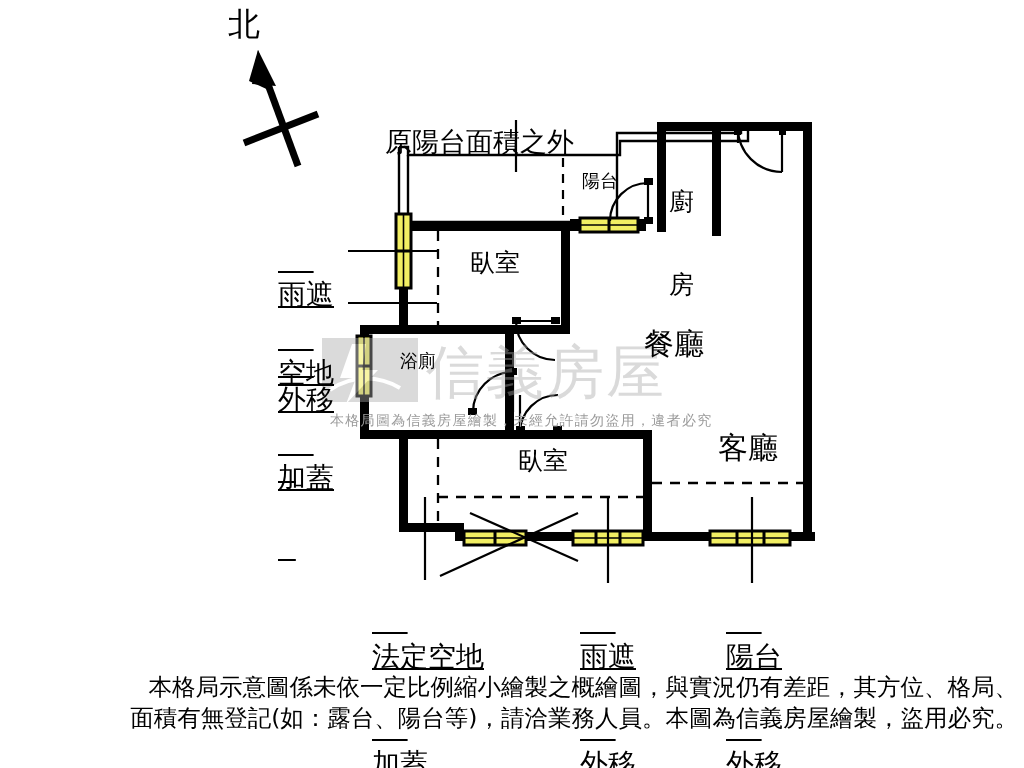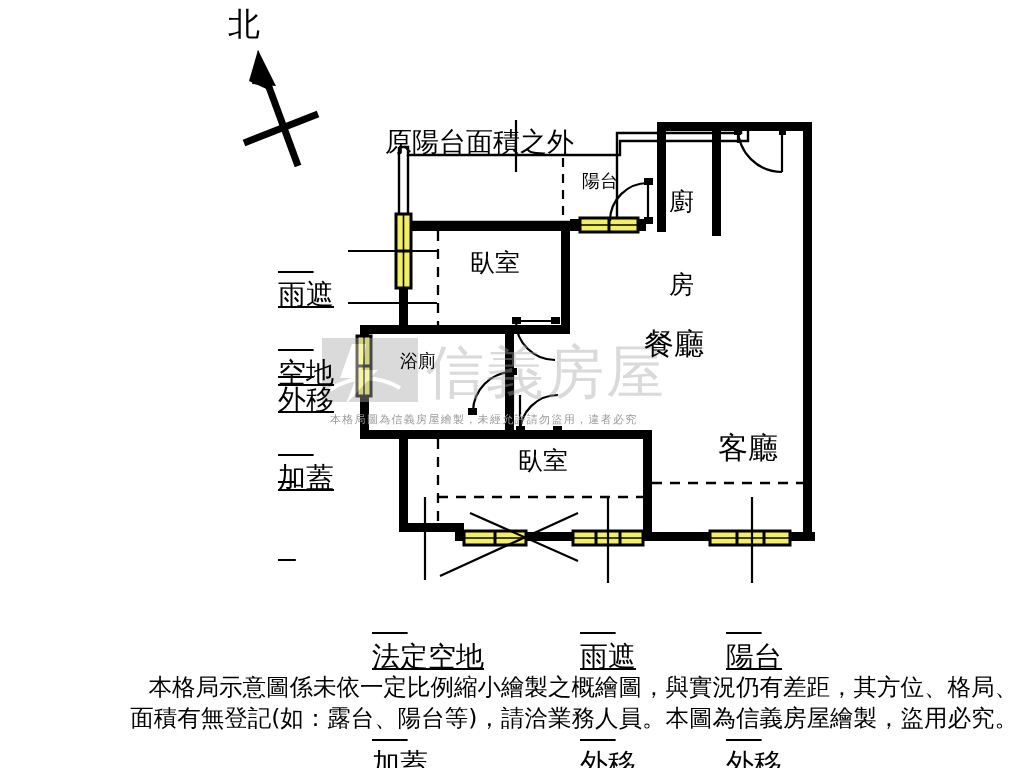--- a/index.html
+++ b/index.html
@@ -64,21 +64,21 @@
     top: 330px;
     width: 390px;
     height: 90px;
     pointer-events: none;
   }
   #wm-note {
     position: absolute;
     left: 330px;
     top: 412px;
     width: 380px;
-    font-size: 11px;
+    font-size: 14px;
     color: #9a9a9a;
     letter-spacing: 1.3px;
     white-space: pre;
   }
 
   svg { display: block; }
 </style>
 </head>
 <body>
 

